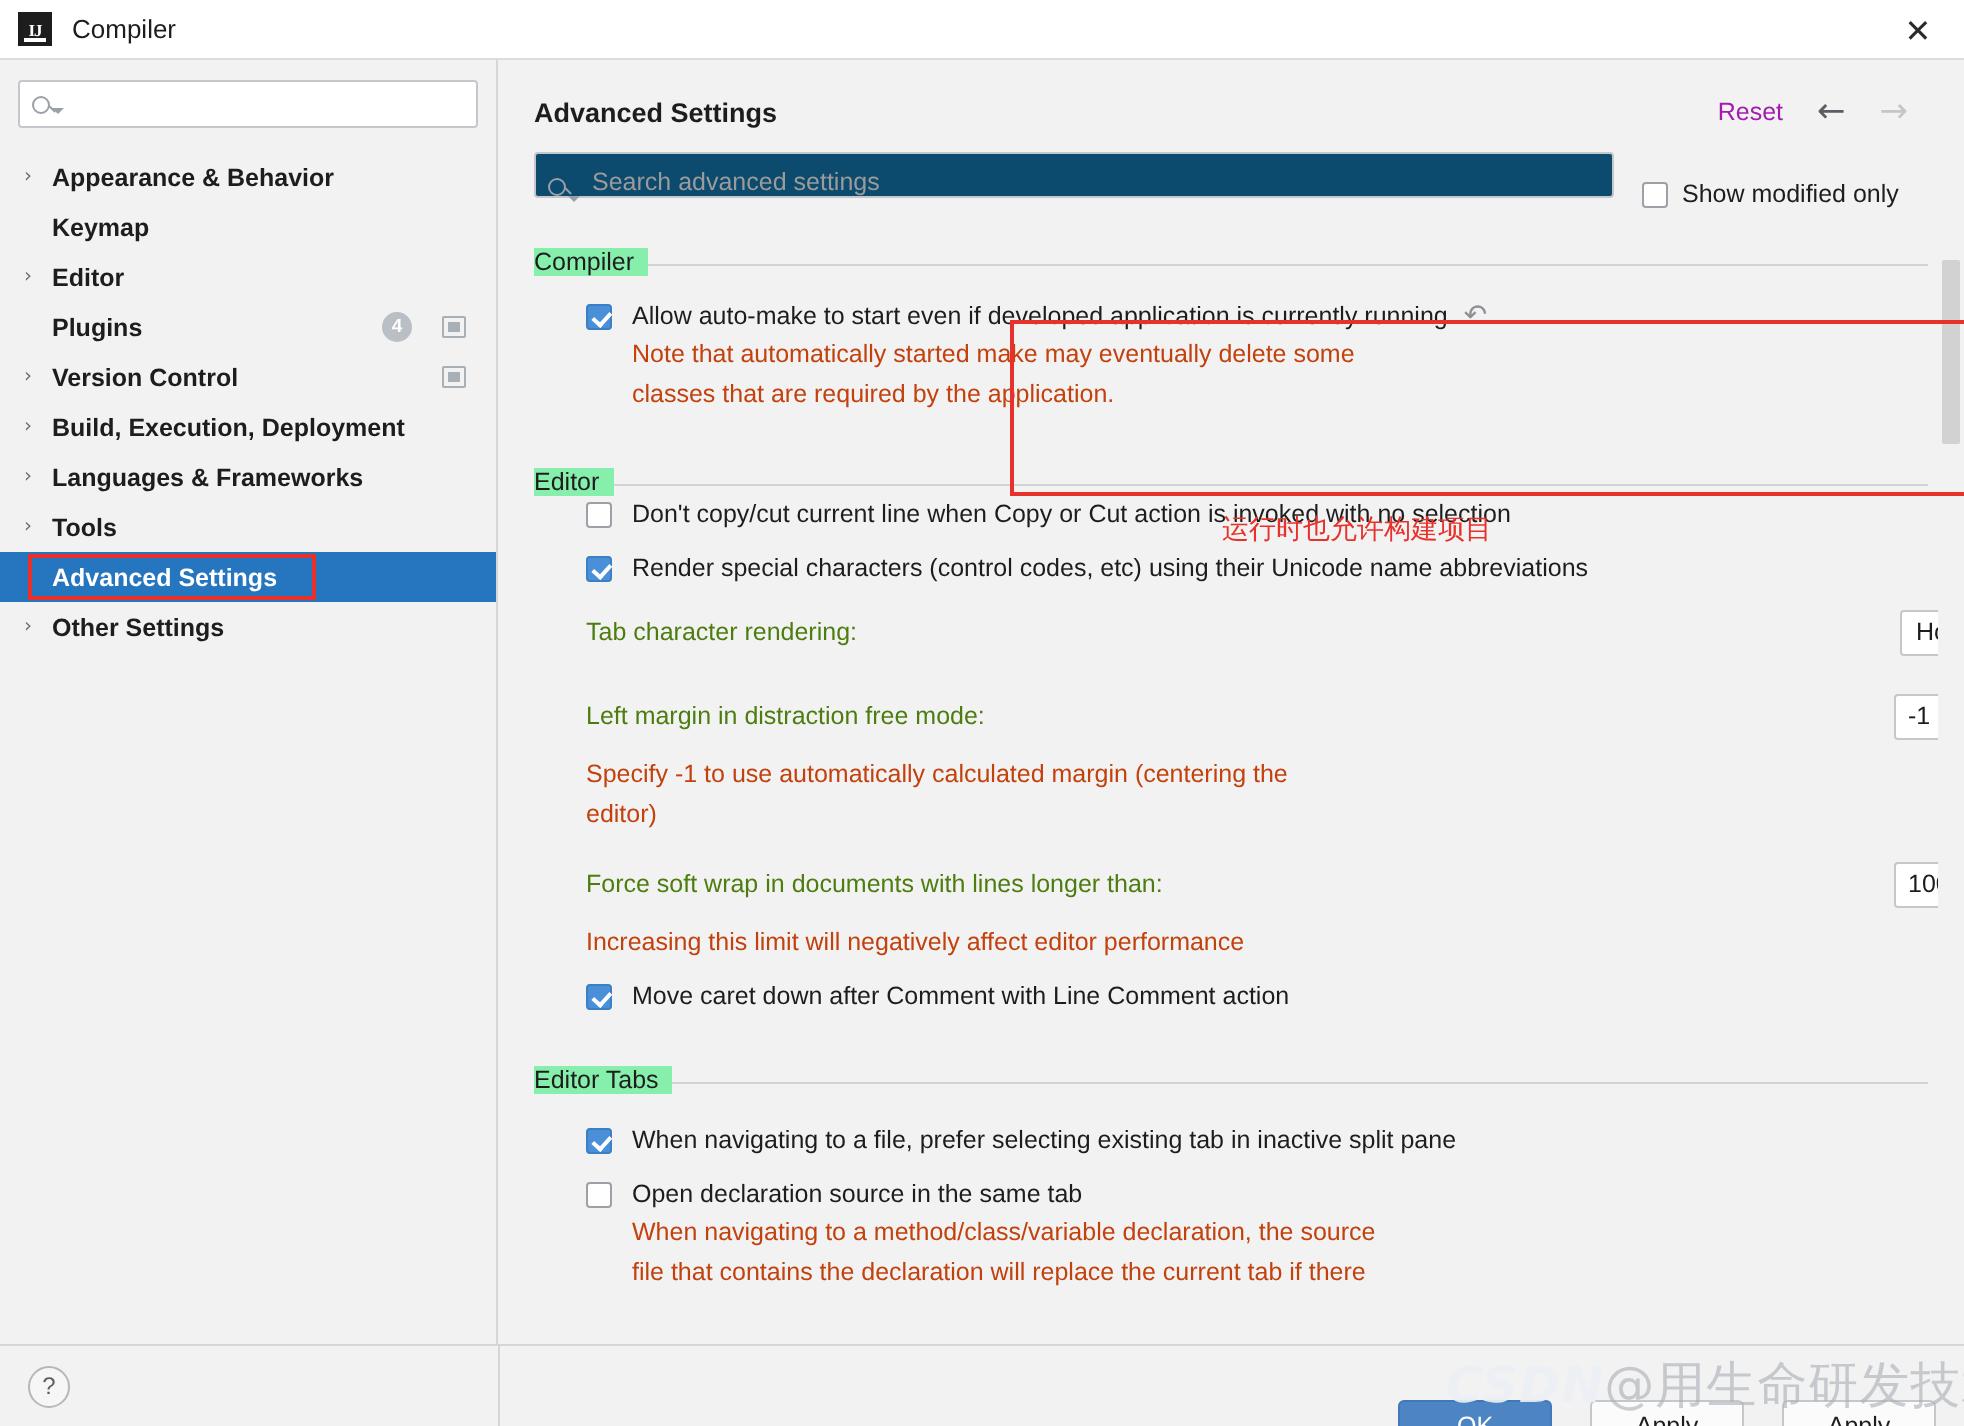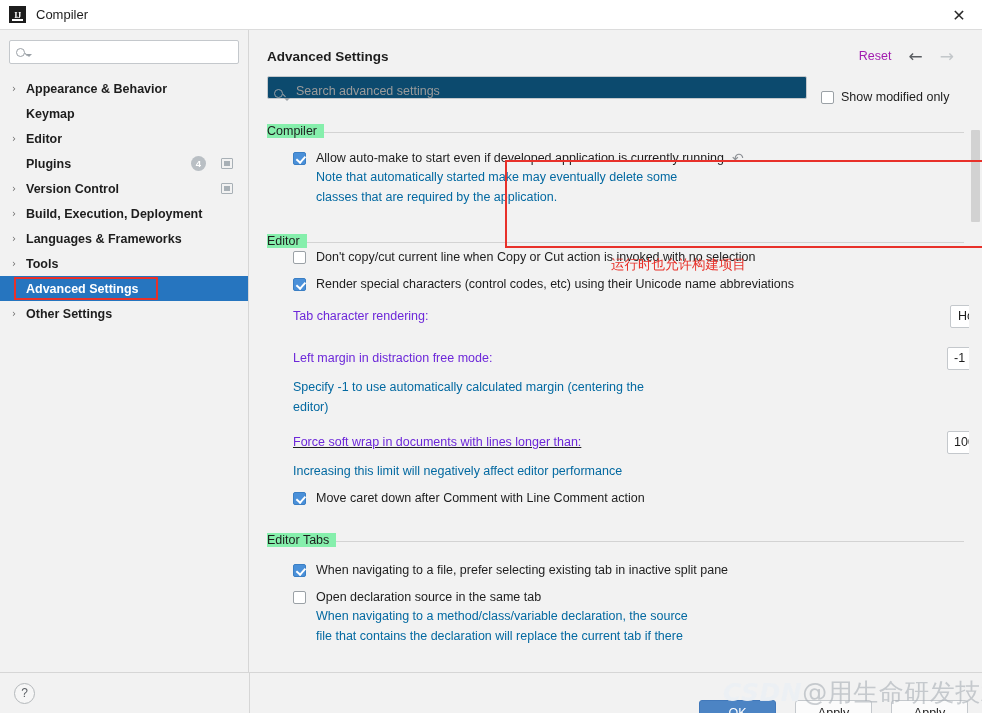--- a/index.html
+++ b/index.html
@@ -235,33 +235,33 @@
   .opt-label {
     margin-left: 10px; font-size: 12.5px; color: #1d1d1d;
     display: flex; align-items: center; gap: 8px;
   }
   .revert-icon {
     color: #8d9196; font-size: 14px; line-height: 1;
     font-family: "DejaVu Sans", sans-serif;
   }
   .hint {
     padding-left: 49px;
-    color: #0369a1; font-size: 12.5px;
+    color: #c2410c; font-size: 12.5px;
     line-height: 17px;
     margin-top: 4px;
   }
   .hint2 { margin-top: 3px; }
 
   .field-row {
     display: flex; align-items: center;
     padding-left: 26px;
     margin-top: 13px;
     height: 24px;
   }
-  .field-label { font-size: 12.5px; color: #6d28d9; }
+  .field-label { font-size: 12.5px; color: #4d7c0f; }
   .field-ctrl {
     position: absolute; left: 701px;
     display: flex; align-items: center; gap: 9px;
   }
   .combo {
     width: 134px; height: 23px;
     background: #ffffff;
     border: 1px solid #c4c8cc; border-radius: 2px;
     display: flex; align-items: center;
     padding: 0 7px; font-size: 12.5px;
@@ -491,21 +491,21 @@
       <div class="field-row" style="margin-top:18px;">
         <span class="field-label">Left margin in distraction free mode:</span>
         <span class="field-ctrl" style="left:698px;">
           <span class="numfield">-1</span>
 
         </span>
       </div>
       <div class="hint" style="padding-left:26px;margin-top:9px;">Specify -1 to use automatically calculated margin (centering the</div>
       <div class="hint hint2" style="padding-left:26px;">editor)</div>
 
-      <div class="field-row" style="margin-top:14px;text-decoration:underline;">
+      <div class="field-row" style="margin-top:14px;">
         <span class="field-label">Force soft wrap in documents with lines longer than:</span>
         <span class="field-ctrl" style="left:698px;">
           <span class="numfield">100000</span>
 
         </span>
       </div>
       <div class="hint" style="padding-left:26px;margin-top:9px;">Increasing this limit will negatively affect editor performance</div>
 
       <div class="opt" style="margin-top:11px;">
         <span class="cb checked"></span>

